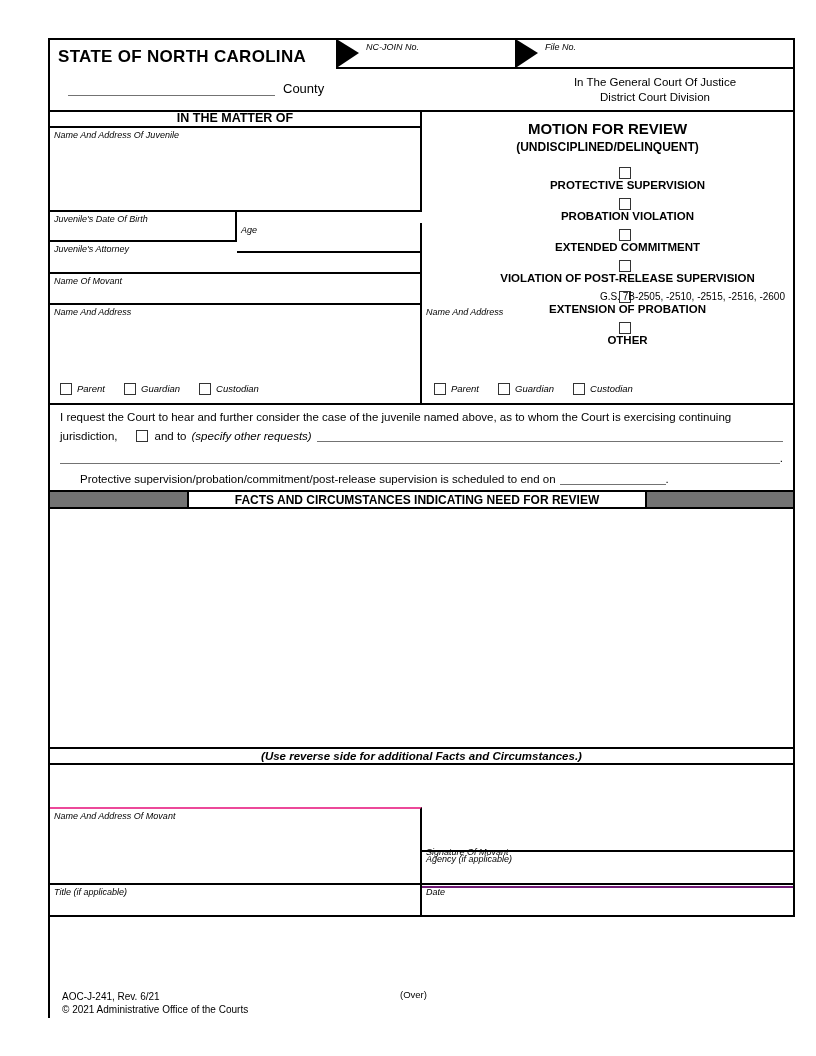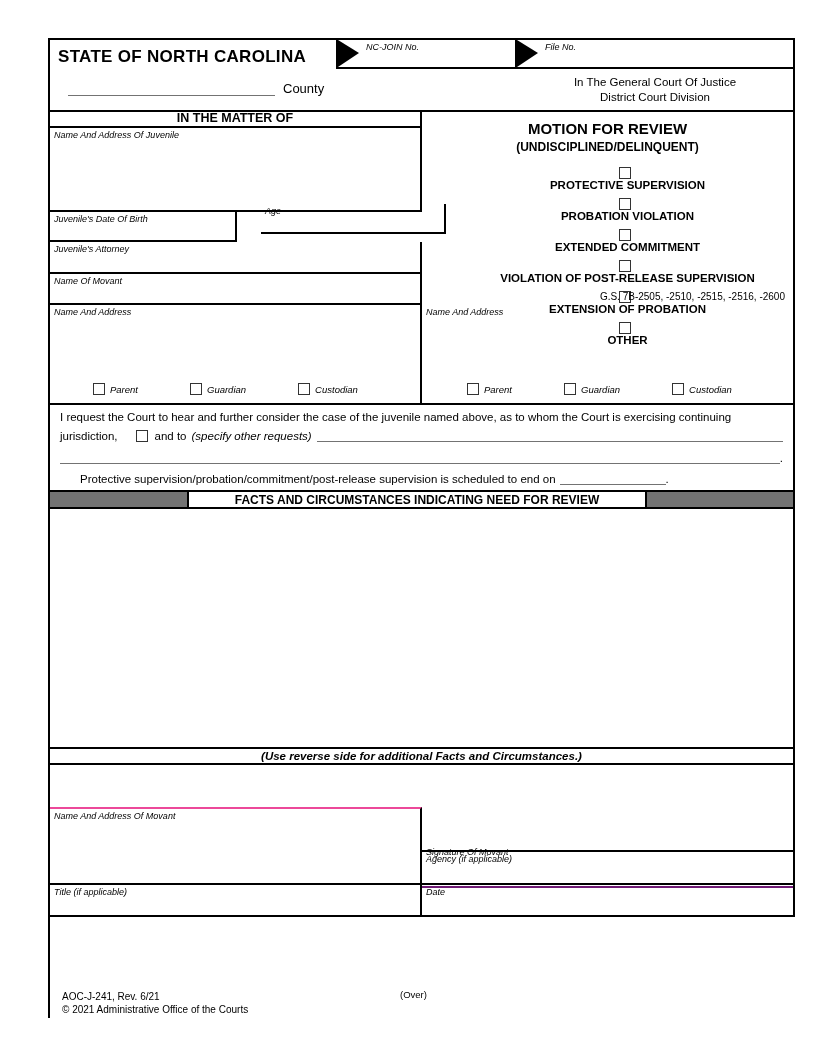--- a/index.html
+++ b/index.html
@@ -29,28 +29,28 @@
 
   .hline70 { position:absolute; left:0; right:0; top:70px; border-top:2px solid #000; }
 
   .lab { font-style:italic; font-size:9px; padding:2px 0 0 4px; display:block; }
 
   .cell { position:absolute; }
   .matter-header { left:0; top:70px; width:372px; height:18px; border-right:2px solid #000; border-bottom:2px solid #000;
                    text-align:center; font-weight:bold; font-size:12.5px; line-height:17px; }
   .juv-cell  { left:0; top:88px;  width:372px; height:84px; border-right:2px solid #000; border-bottom:2px solid #000; }
   .dob-cell  { left:0; top:172px; width:187px; height:30px; border-right:2px solid #000; border-bottom:2px solid #000; }
-  .age-cell  { left:187px; top:164px; width:185px; height:30px; border-right:2px solid #000; border-bottom:2px solid #000;margin-left:24px; }
+  .age-cell  { left:187px; top:183px; width:185px; height:30px; border-right:2px solid #000; border-bottom:2px solid #000; }
   .att-cell  { left:0; top:202px; width:372px; height:32px; border-right:2px solid #000; border-bottom:2px solid #000; }
   .movn-cell { left:0; top:234px; width:372px; height:31px; border-right:2px solid #000; border-bottom:2px solid #000; }
   .addrL     { left:0; top:265px; width:372px; height:100px; border-right:2px solid #000; border-bottom:2px solid #000; }
   .addrR     { left:372px; top:265px; width:371px; height:100px; border-bottom:2px solid #000; }
 
   .checkrow { position:absolute; bottom:8px; left:10px; display:flex; align-items:center; }
-  .checkrow .item { display:flex; align-items:center; margin-right:19px;margin-left:33px; }
+  .checkrow .item { display:flex; margin-right:19px; }
   .cbx { width:12px; height:12px; border:1.5px solid #333; background:#fff; display:inline-block; flex:0 0 auto; }
   .checkrow .item span.cl { font-style:italic; font-size:9.5px; margin-left:5px; }
 
   .motion-block { left:372px; top:70px; width:371px; height:195px; padding-top:10px; }
   .motion-title { text-align:center; font-weight:bold; font-size:15px; }
   .motion-sub   { text-align:center; font-weight:bold; font-size:12px; margin-top:3px; }
   .motion-list  { margin:13px 0 0 34px; }
   .motion-list .opt { display:flex; align-items:center; margin-bottom:6.5px;flex-direction:column; }
   .motion-list .opt span.ol { font-weight:bold; font-size:11.5px; margin-left:6px; line-height:12.5px; }
   .statute { position:absolute; right:8px; bottom:3px; font-size:10px; }

